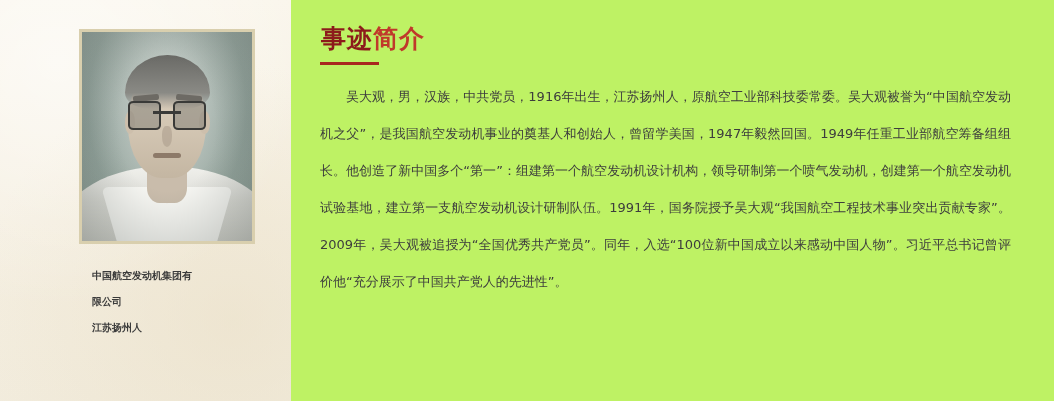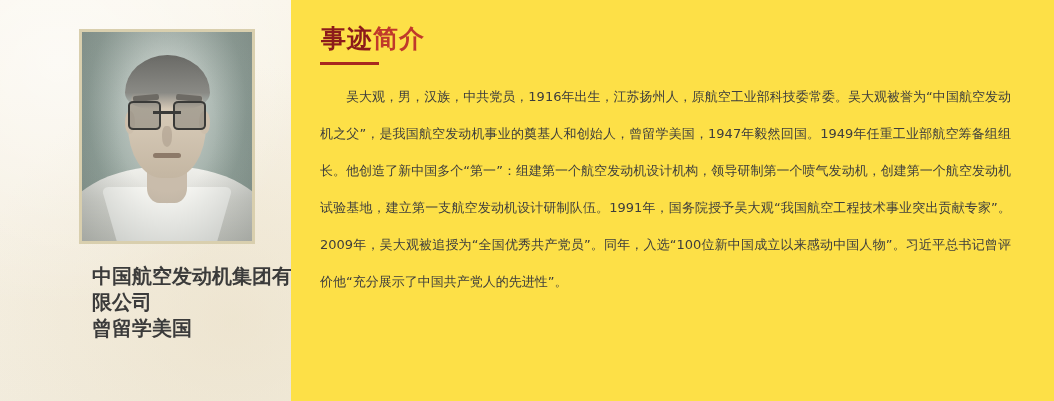--- a/index.html
+++ b/index.html
@@ -192,33 +192,33 @@
     inset: 0;
     background: radial-gradient(ellipse at 50% 45%, rgba(0,0,0,0) 40%, rgba(60,70,66,0.30) 100%);
   }
 
   .profile-caption {
     position: absolute;
     left: 92px;
     top: 263px;
     width: 185px;
     color: #3b3b3b;
-    font-size: 20px;
+    font-size: 10px;
     line-height: 26px;
     font-weight: bold;
   }
   .profile-caption div { white-space: nowrap; }
 
   
   .content {
     position: relative;
     flex: 1 1 auto;
     padding: 16px;
     box-sizing: border-box;
-    background: #fde047;
+    background: #bef264;
   }
 
   .section-heading {
     position: absolute;
     left: 30px;
     top: 22px;
     font-size: 25px;
     font-weight: bold;
     letter-spacing: 1px;
     white-space: nowrap;
@@ -276,21 +276,21 @@
         <div class="ph-bridge"></div>
         <div class="ph-nose"></div>
         <div class="ph-mouth"></div>
         <div class="ph-shadow"></div>
       </div>
     </div>
 
     <div class="profile-caption">
       <div>中国航空发动机集团有</div>
       <div>限公司</div>
-      <div>曾留学美国</div>
+      <div>江苏扬州人</div>
     </div>
   </div>
 
   <div class="content">
     <div class="section-heading">
       <span class="heading-main">事迹</span><span class="heading-sub">简介</span>
     </div>
     <div class="heading-rule"></div>
 
     <div class="body-text">吴大观，男，汉族，中共党员，1916年出生，江苏扬州人，原航空工业部科技委常委。吴大观被誉为“中国航空发动机之父”，是我国航空发动机事业的奠基人和创始人，曾留学美国，1947年毅然回国。1949年任重工业部航空筹备组组长。他创造了新中国多个“第一”：组建第一个航空发动机设计机构，领导研制第一个喷气发动机，创建第一个航空发动机试验基地，建立第一支航空发动机设计研制队伍。1991年，国务院授予吴大观“我国航空工程技术事业突出贡献专家”。2009年，吴大观被追授为“全国优秀共产党员”。同年，入选“100位新中国成立以来感动中国人物”。习近平总书记曾评价他“充分展示了中国共产党人的先进性”。</div>

